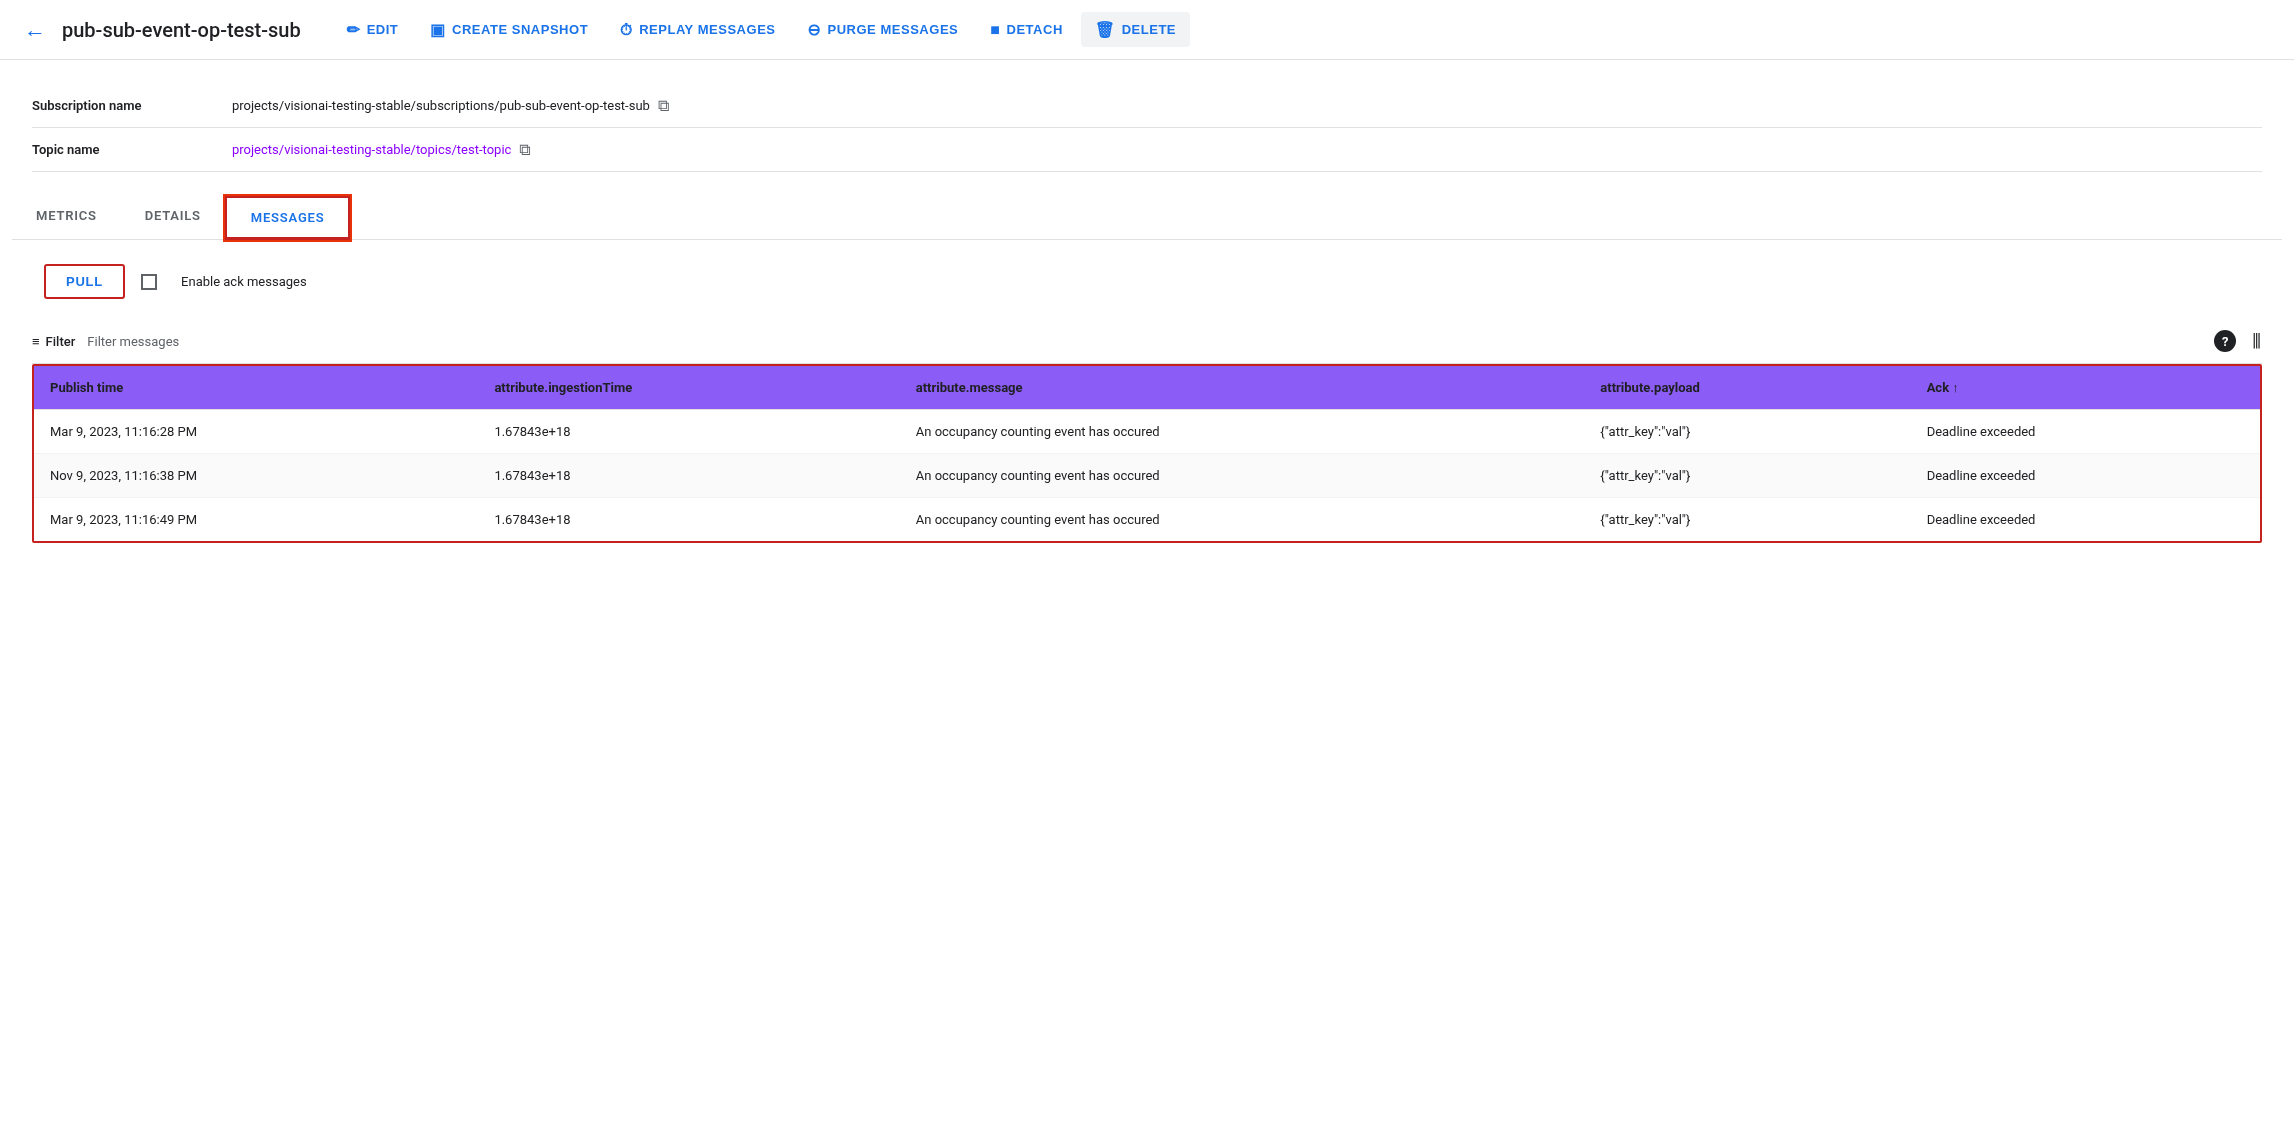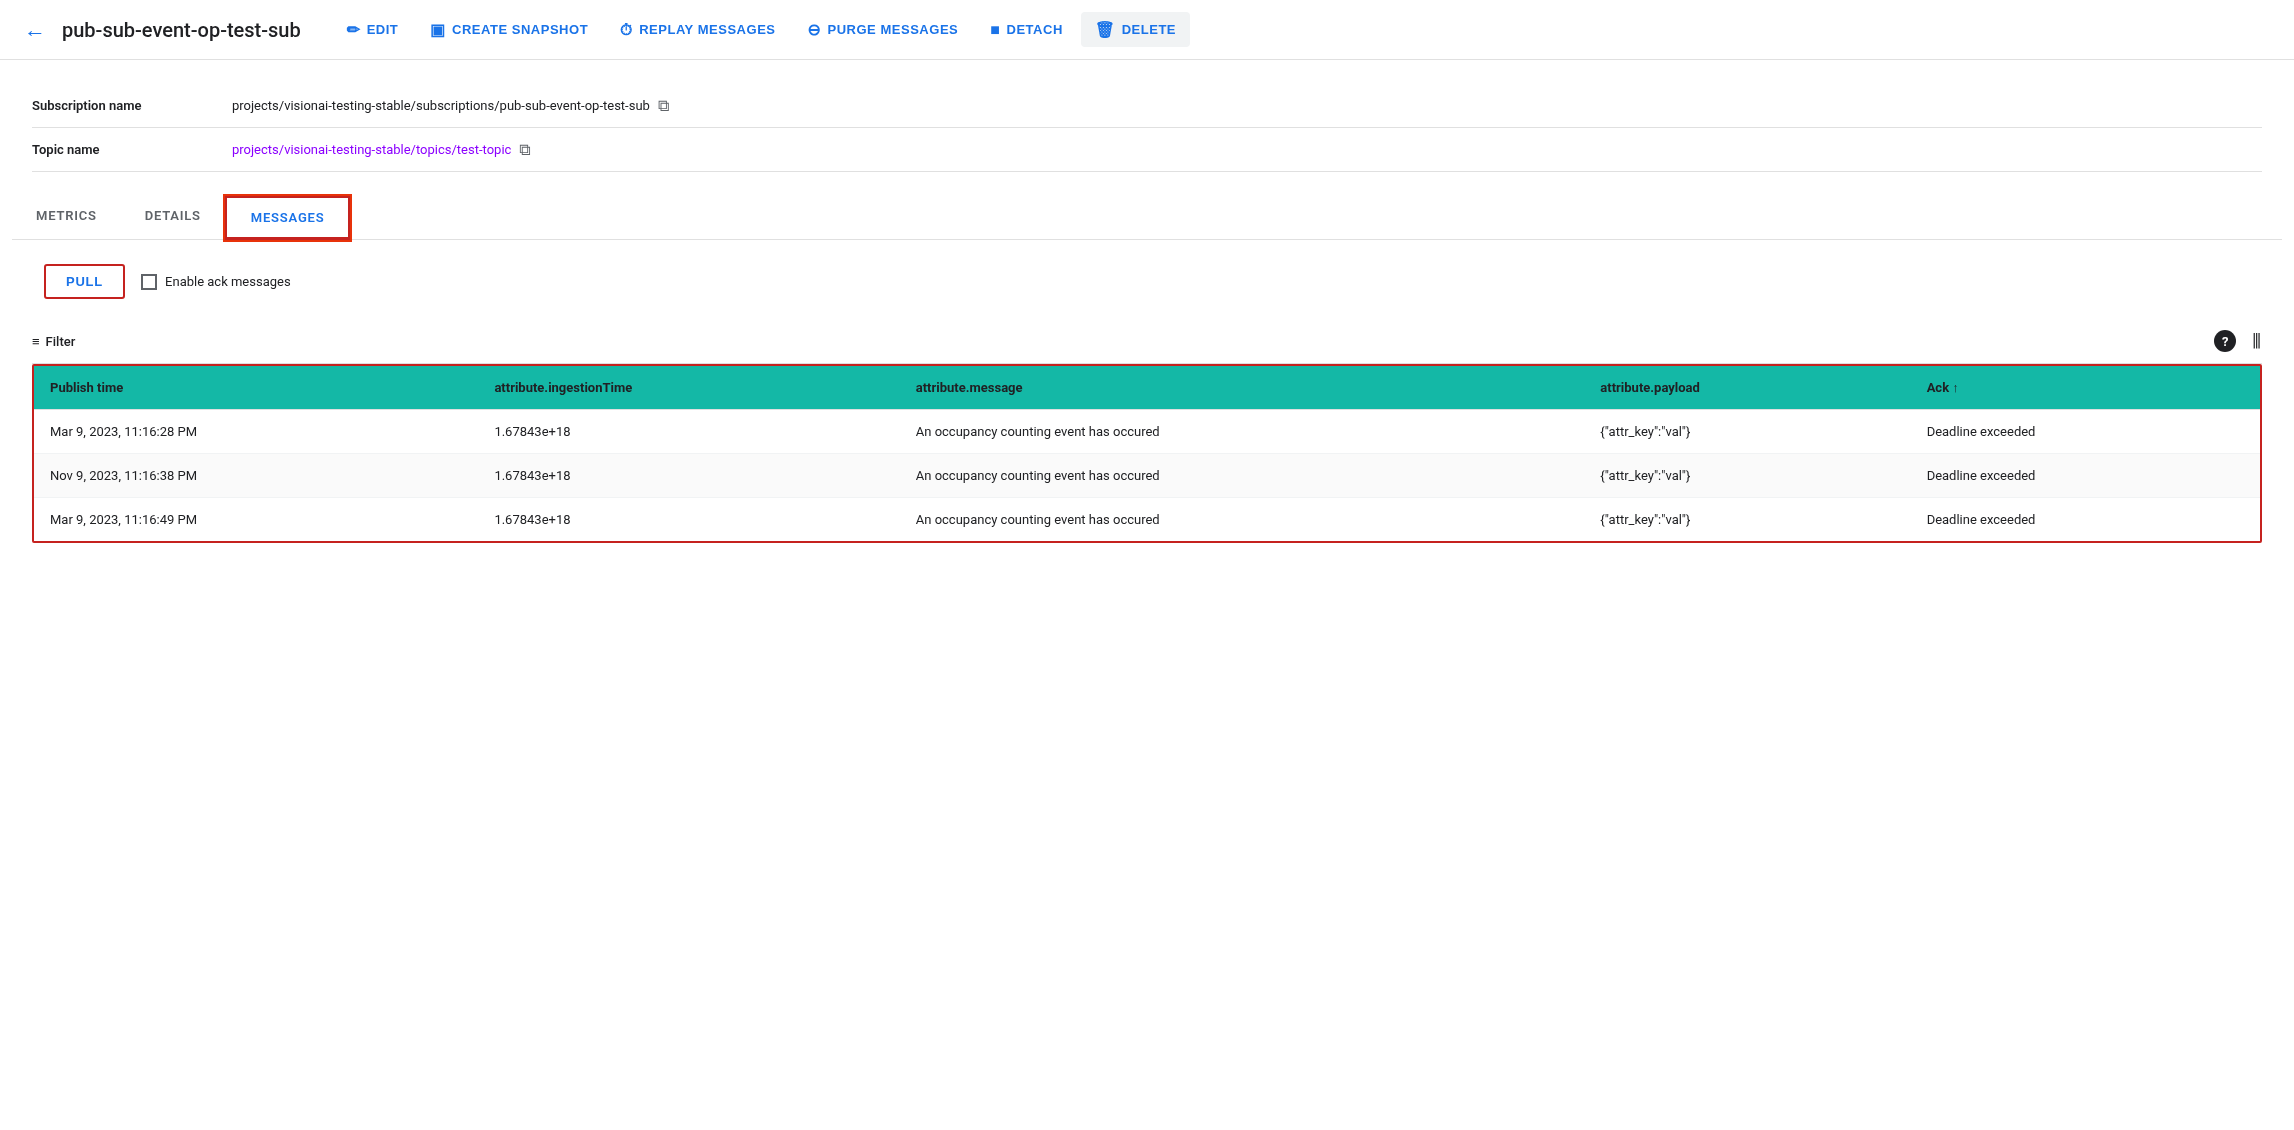--- a/index.html
+++ b/index.html
@@ -176,21 +176,21 @@
       font-size: 13px;
       font-weight: 700;
       letter-spacing: 0.06em;
       padding: 8px 20px;
       cursor: pointer;
       border-radius: 3px;
     }
     .ack-checkbox-row {
       display: flex;
       align-items: center;
-      gap: 8px;
+      gap: 24px;
       font-size: 13px;
       color: #202124;
     }
     .ack-checkbox {
       width: 16px;
       height: 16px;
       border: 2px solid #5f6368;
       background: white;
       cursor: pointer;
     }
@@ -250,21 +250,21 @@
       margin-top: 0;
       overflow: hidden;
     }
     table {
       width: 100%;
       border-collapse: collapse;
       font-size: 13px;
     }
     thead tr {
       border-bottom: 1px solid #e0e0e0;
-      background: #14b8a6;
+      background: #8b5cf6;
     }
     thead th {
       text-align: left;
       padding: 14px 16px;
       font-weight: 700;
       font-size: 13px;
       color: #202124;
       white-space: nowrap;
     }
     tbody tr {
@@ -345,20 +345,21 @@
       <div class="ack-checkbox"></div>
       <span>Enable ack messages</span>
     </div>
   </div>
 
   <div class="filter-row">
     <div class="filter-icon-label">
       <span>≡</span>
       <span>Filter</span>
     </div>
+    <span class="filter-placeholder">Filter messages</span>
     <div class="filter-actions">
       <div class="help-icon">?</div>
       <span class="columns-icon" style="font-size:20px; letter-spacing:1px;">⦀</span>
     </div>
   </div>
 
   <div class="table-container">
     <table>
       <thead>
         <tr>

